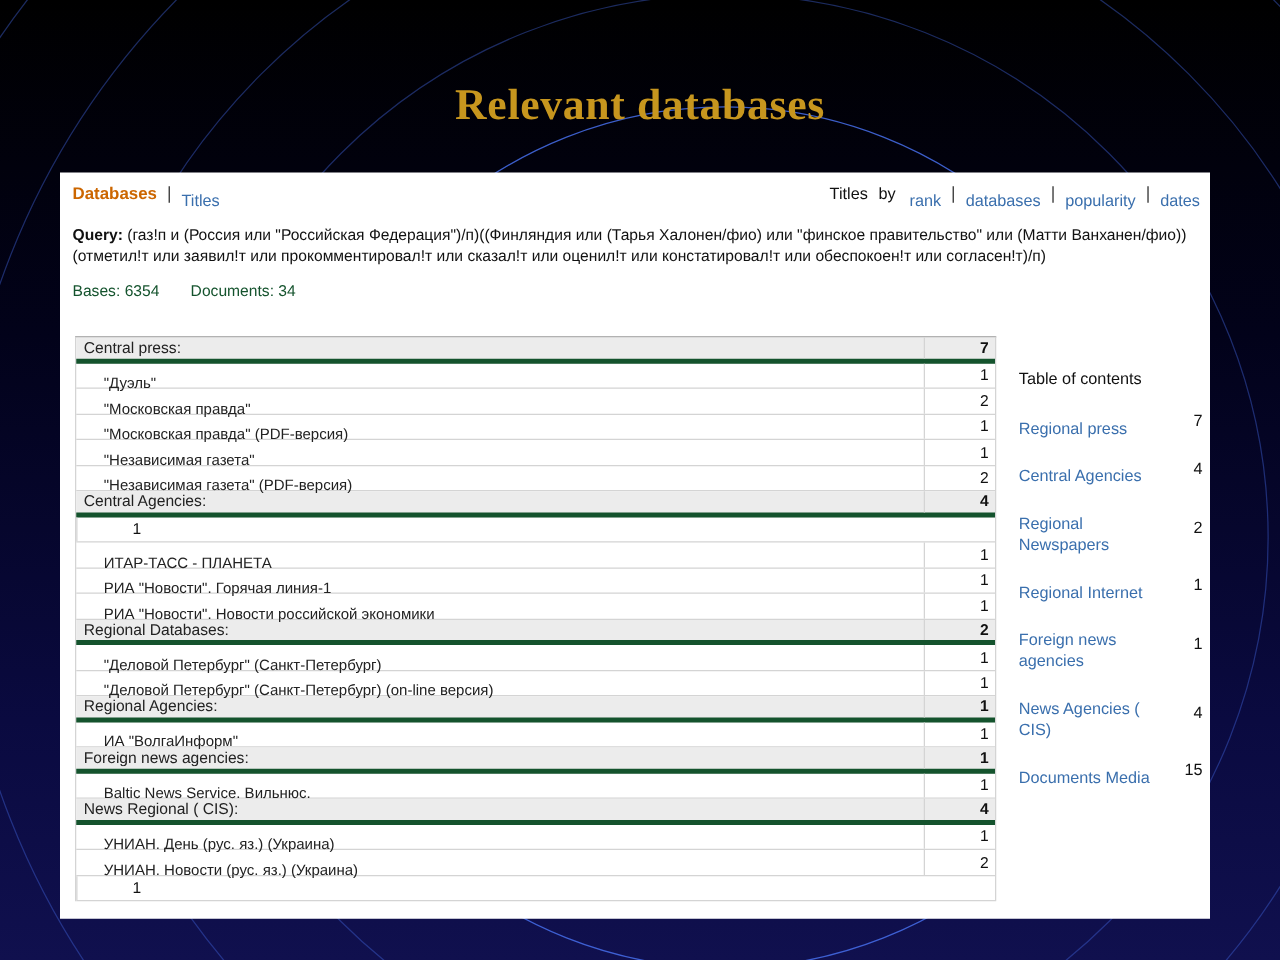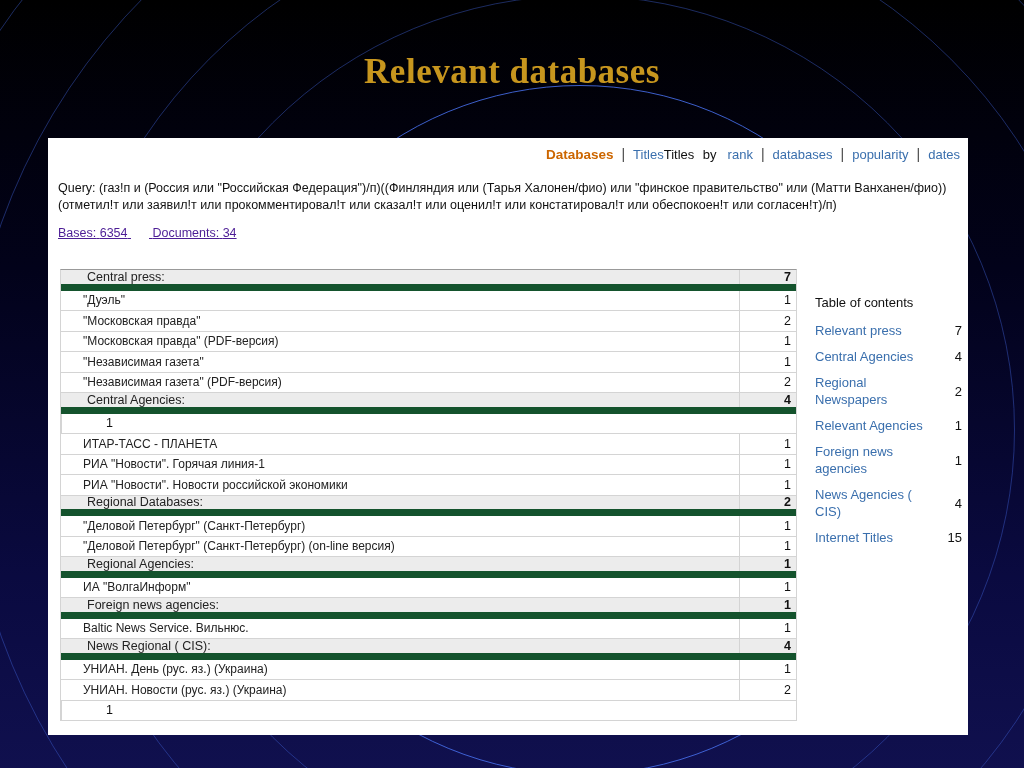--- a/index.html
+++ b/index.html
@@ -7,45 +7,45 @@
   .slide {
     position:relative; width:1024px; height:768px; overflow:hidden;
     background:linear-gradient(180deg, #000000 0%, #02021a 35%, #0a0a40 75%, #10104e 100%);
     font-family:"Liberation Sans","DejaVu Sans",sans-serif;
   }
   
   .circle { position:absolute; border-radius:50%; border:1px solid rgba(62,96,210,0.45); }
   .circle.bright { border-color:rgba(70,110,235,0.85); }
   
   .slide-title {
-    position:absolute; top:52px; left:0; width:100%; text-align:center;
+    position:absolute; top:64px; left:0; width:100%; text-align:center;
     font-family:"Liberation Serif","DejaVu Serif",serif; font-weight:bold;
     font-size:35px; color:#c7961e; letter-spacing:0.5px;
   }
   
   .panel {
     position:absolute; left:48px; top:138px; width:920px; height:597px;
     background:#ffffff; color:#1a1a1a; overflow:hidden; padding:7px 8px 0 10px;
     font-size:13px;
   }
-  .nav { display:flex; justify-content:flex-end; align-items:center; height:18px; }
+  .nav { display:flex; justify-content:space-between; align-items:center; height:18px; }
   .nav-left, .nav-right { display:flex; align-items:center; gap:7px; }
   .tab-active { color:#cc6600; font-weight:bold; font-size:13.5px; }
-  .link { color:#3a6fad; cursor:pointer; }
+  .link { color:#3a6fad; cursor:pointer;margin-top:12px; }
   .vsep { color:#444; font-size:14px; padding:0 1px; }
   .sort-prefix { color:#111; margin-right:4px; word-spacing:5px; }
   .query-block { margin-top:17px; font-size:12.5px; line-height:17px; color:#111; padding-right:4px; }
-  .query-label { font-weight:normal;margin-top:15px; }
-  .stats { margin-top:12px; font-size:12.5px; color:#4c1d95;text-decoration:underline; }
+  .query-label { font-weight:bold;margin-top:15px; }
+  .stats { margin-top:12px; font-size:12.5px; color:#14532d; }
   .stats .gap { display:inline-block; width:18px; }
   
   .dtable { margin-left:2px; margin-top:29px; width:737px; border-top:1px solid #999;
             border-left:1px solid #d4d4d4; border-right:1px solid #d4d4d4; }
   .trow { display:flex; align-items:center; height:20.5px; border-bottom:1px solid #d4d4d4; }
-  .trow.section { background:#ececec; border-bottom:7px solid #14532d;padding-left:20px; }
+  .trow.section { background:#ececec; border-bottom:4px solid #14532d; }
   .tlabel { flex:1; padding-left:6px; font-size:12.5px; color:#222;
             white-space:nowrap; overflow:hidden; }
   .trow.item .tlabel { padding-left:22px; font-size:12px; }
   .tcount { width:57px; align-self:stretch; display:flex; align-items:center; justify-content:flex-end;
             padding-right:5px; border-left:1px solid #d4d4d4; font-size:12.5px; color:#111; }
   .trow.section .tcount { font-weight:bold; }
   
   .toc { position:absolute; left:767px; top:157px; width:147px; }
   .toc-title { font-size:13px; color:#111; margin-bottom:12px; }
   .toc-row { display:flex; align-items:center; margin-bottom:9px; line-height:17px; }
@@ -188,44 +188,44 @@
         </div>
         <div class="trow item">
           <span class="tcount">1</span>
         </div>
       </div>
 
     <div class="toc">
       <div class="toc-title">Table of contents</div>
       <div>
           <div class="toc-row">
-            <span class="toc-label link">Relevant press</span>
+            <span class="toc-label link">Regional press</span>
             <span class="toc-count">7</span>
           </div>
           <div class="toc-row">
             <span class="toc-label link">Central Agencies</span>
             <span class="toc-count">4</span>
           </div>
           <div class="toc-row">
             <span class="toc-label link">Regional Newspapers</span>
             <span class="toc-count">2</span>
           </div>
           <div class="toc-row">
-            <span class="toc-label link">Relevant Agencies</span>
+            <span class="toc-label link">Regional Internet</span>
             <span class="toc-count">1</span>
           </div>
           <div class="toc-row">
             <span class="toc-label link">Foreign news agencies</span>
             <span class="toc-count">1</span>
           </div>
           <div class="toc-row">
             <span class="toc-label link">News Agencies ( CIS)</span>
             <span class="toc-count">4</span>
           </div>
           <div class="toc-row">
-            <span class="toc-label link">Internet Titles</span>
+            <span class="toc-label link">Documents Media</span>
             <span class="toc-count">15</span>
           </div>
         </div>
     </div>
 
   </div>
 </div>
 
 </body></html>

